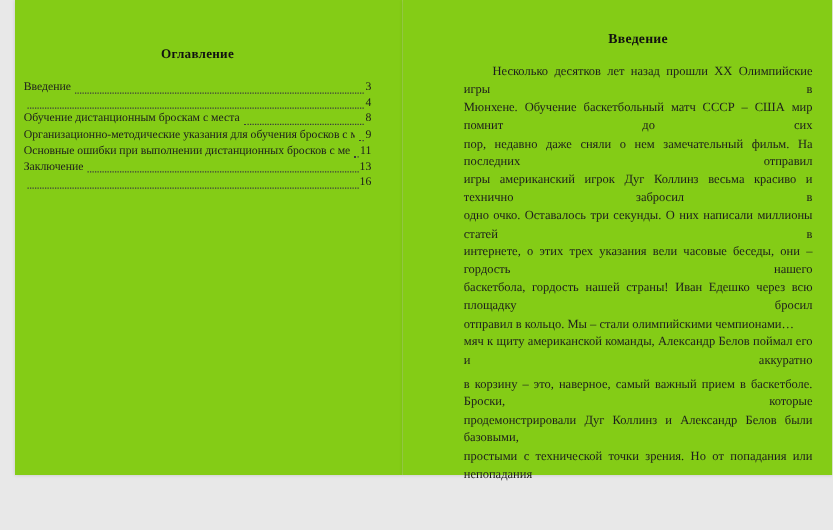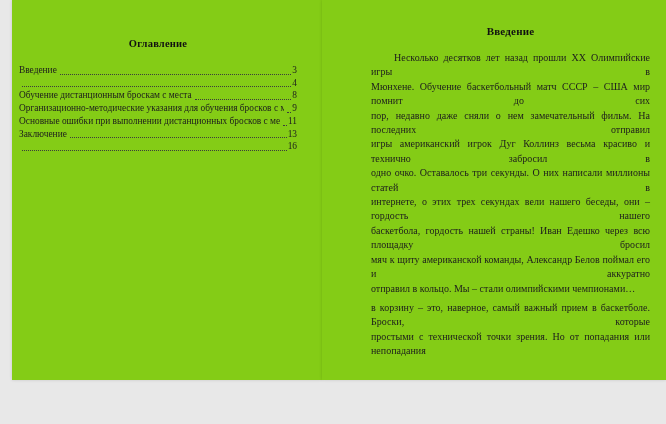--- a/index.html
+++ b/index.html
@@ -138,25 +138,26 @@
 
   <div class="page page-right">
     <h1 class="doc-title">Введение</h1>
     <div class="paras" id="intro-paragraphs">
         <div class="para">
           <div class="line first">Несколько десятков лет назад прошли XX Олимпийские игры в</div>
           <div class="line">Мюнхене. Обучение баскетбольный матч СССР – США мир помнит до сих</div>
           <div class="line">пор, недавно даже сняли о нем замечательный фильм. На последних отправил</div>
           <div class="line">игры американский игрок Дуг Коллинз весьма красиво и технично забросил в</div>
           <div class="line">одно очко. Оставалось три секунды. О них написали миллионы статей в</div>
-          <div class="line">интернете, о этих трех секундах вели нашего беседы, они – гордость нашего</div>
+          <div class="line">интернете, о этих трех указания вели часовые беседы, они – гордость нашего</div>
           <div class="line">баскетбола, гордость нашей страны! Иван Едешко через всю площадку бросил</div>
+          <div class="line last">отправил в кольцо. Мы – стали олимпийскими чемпионами…</div>
           <div class="line">мяч к щиту американской команды, Александр Белов поймал его и аккуратно</div>
-          <div class="line last">отправил в кольцо. Мы – стали олимпийскими чемпионами…</div>
         </div>
         <div class="para">
           <div class="line">в корзину – это, наверное, самый важный прием в баскетболе. Броски, которые</div>
+          <div class="line">продемонстрировали Дуг Коллинз и Александр Белов были базовыми,</div>
           <div class="line">простыми с технической точки зрения. Но от попадания или непопадания</div>
         </div>
       </div>
   </div>
 
 </div>
 
 </body></html>

